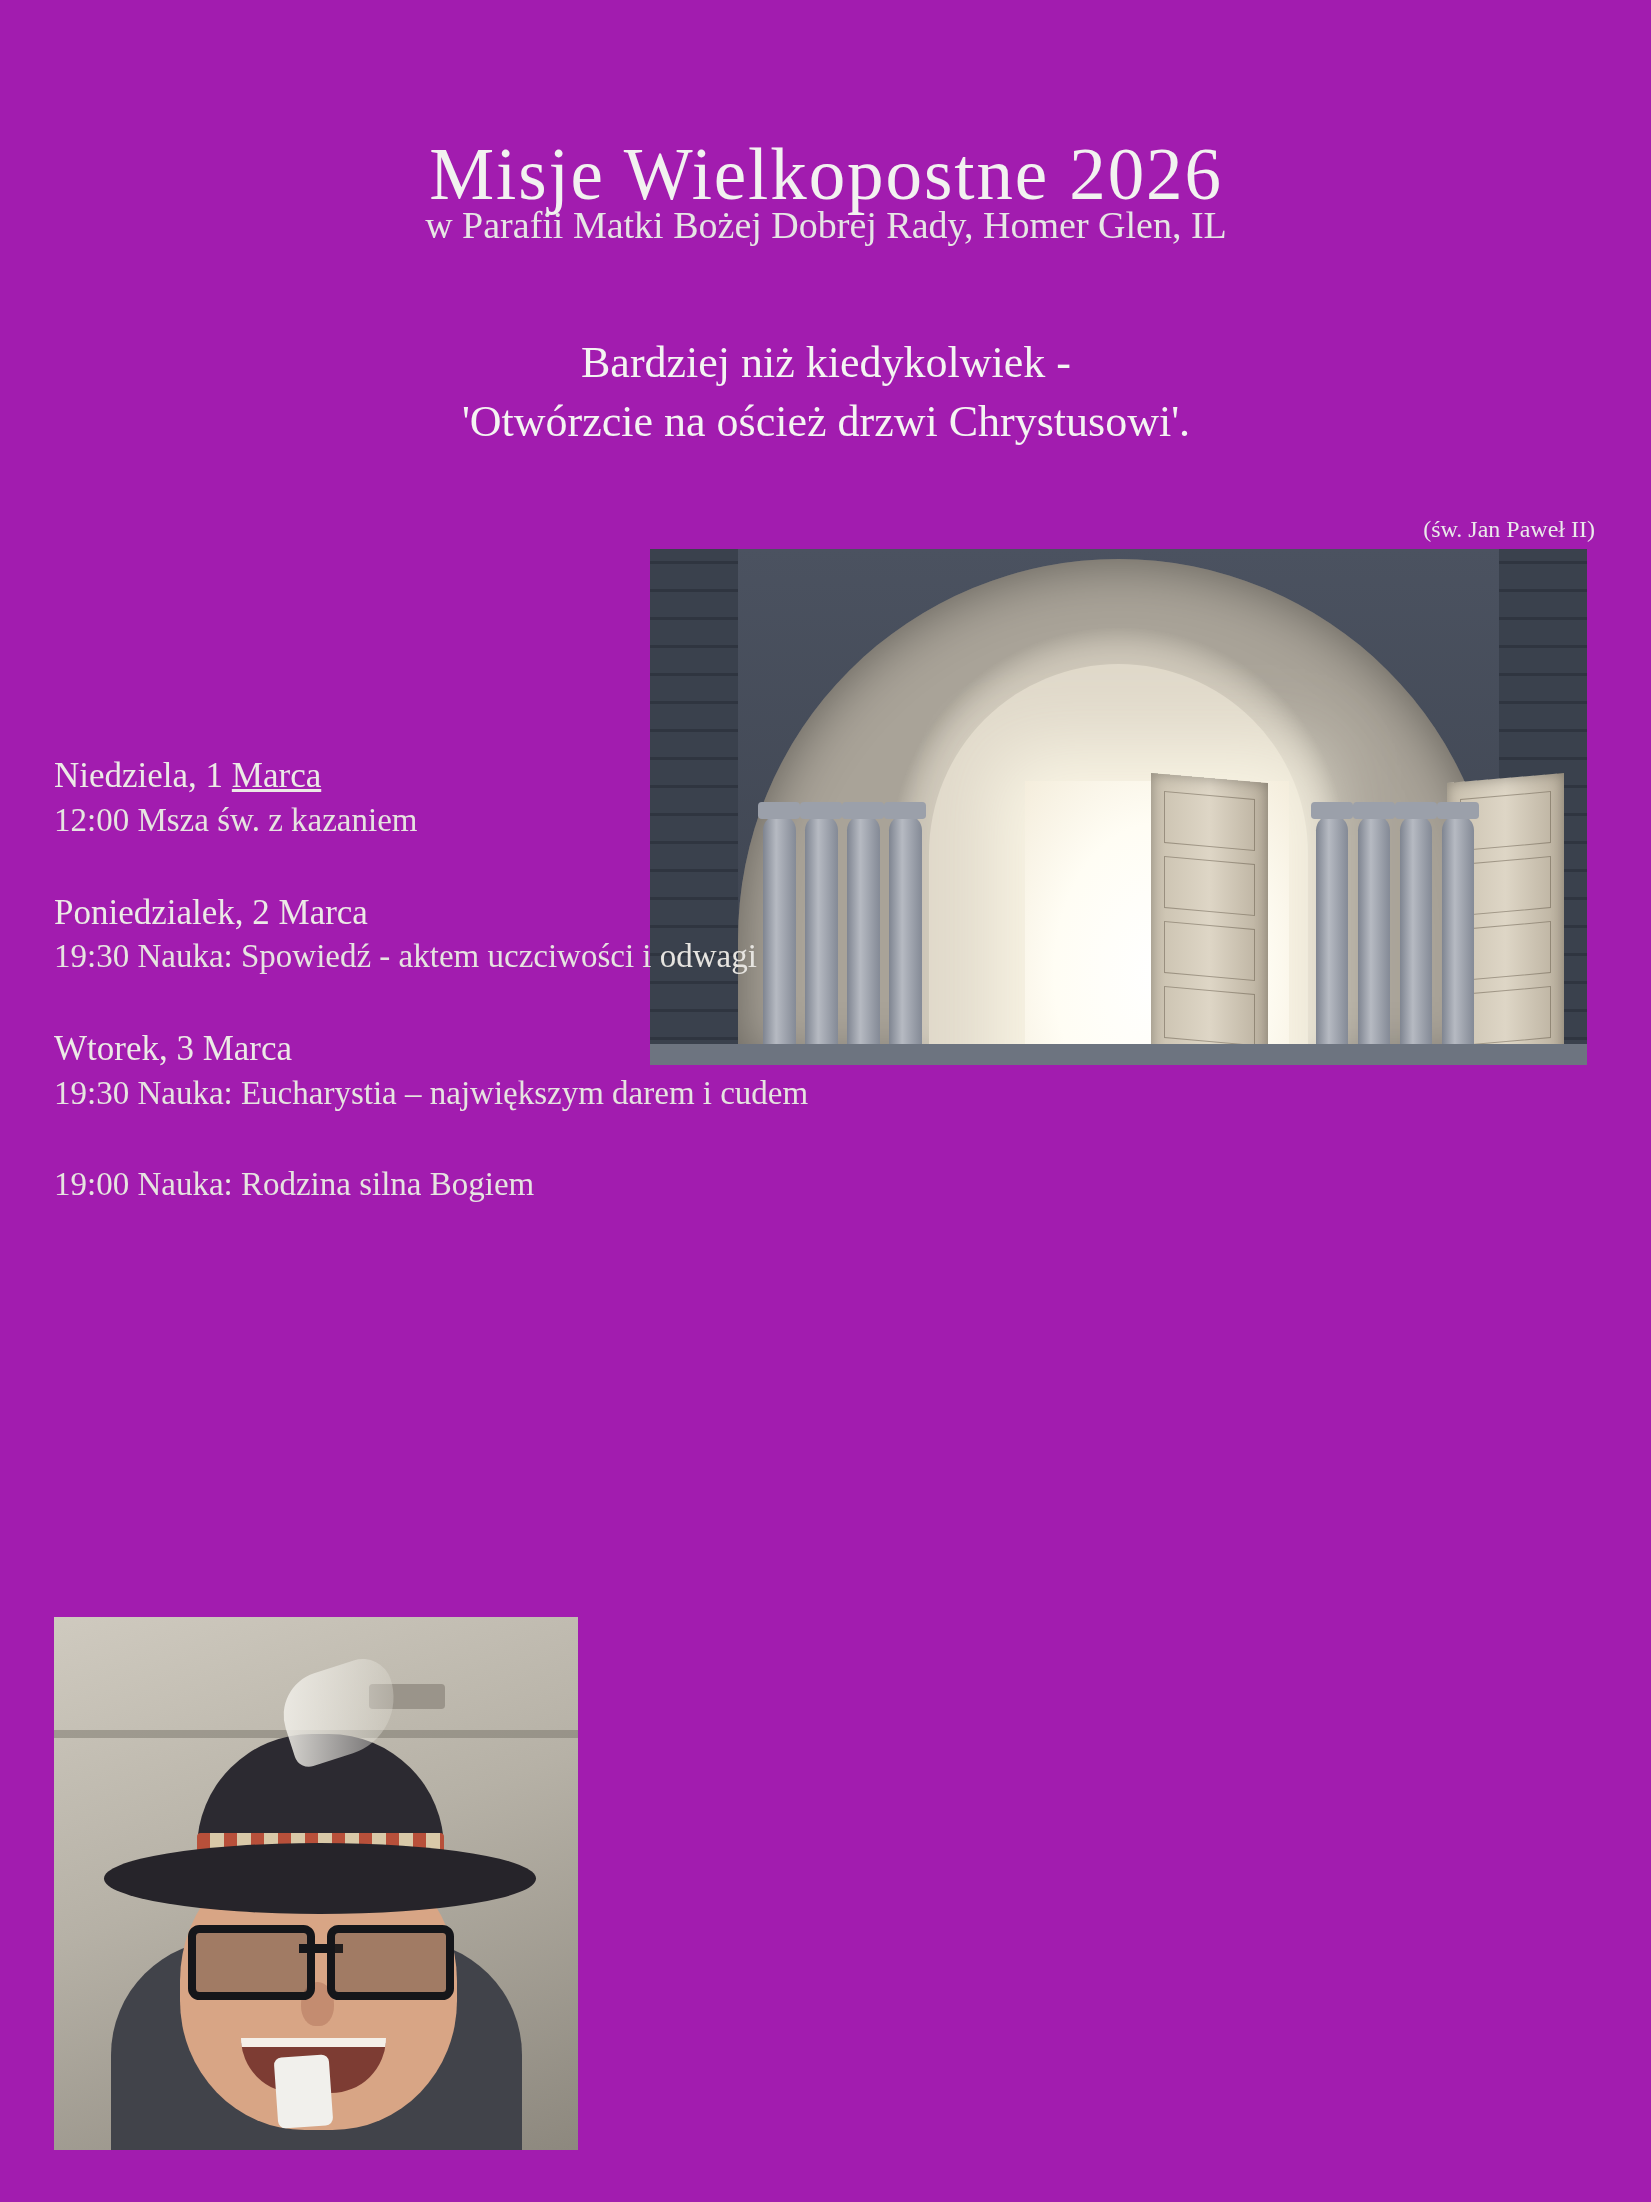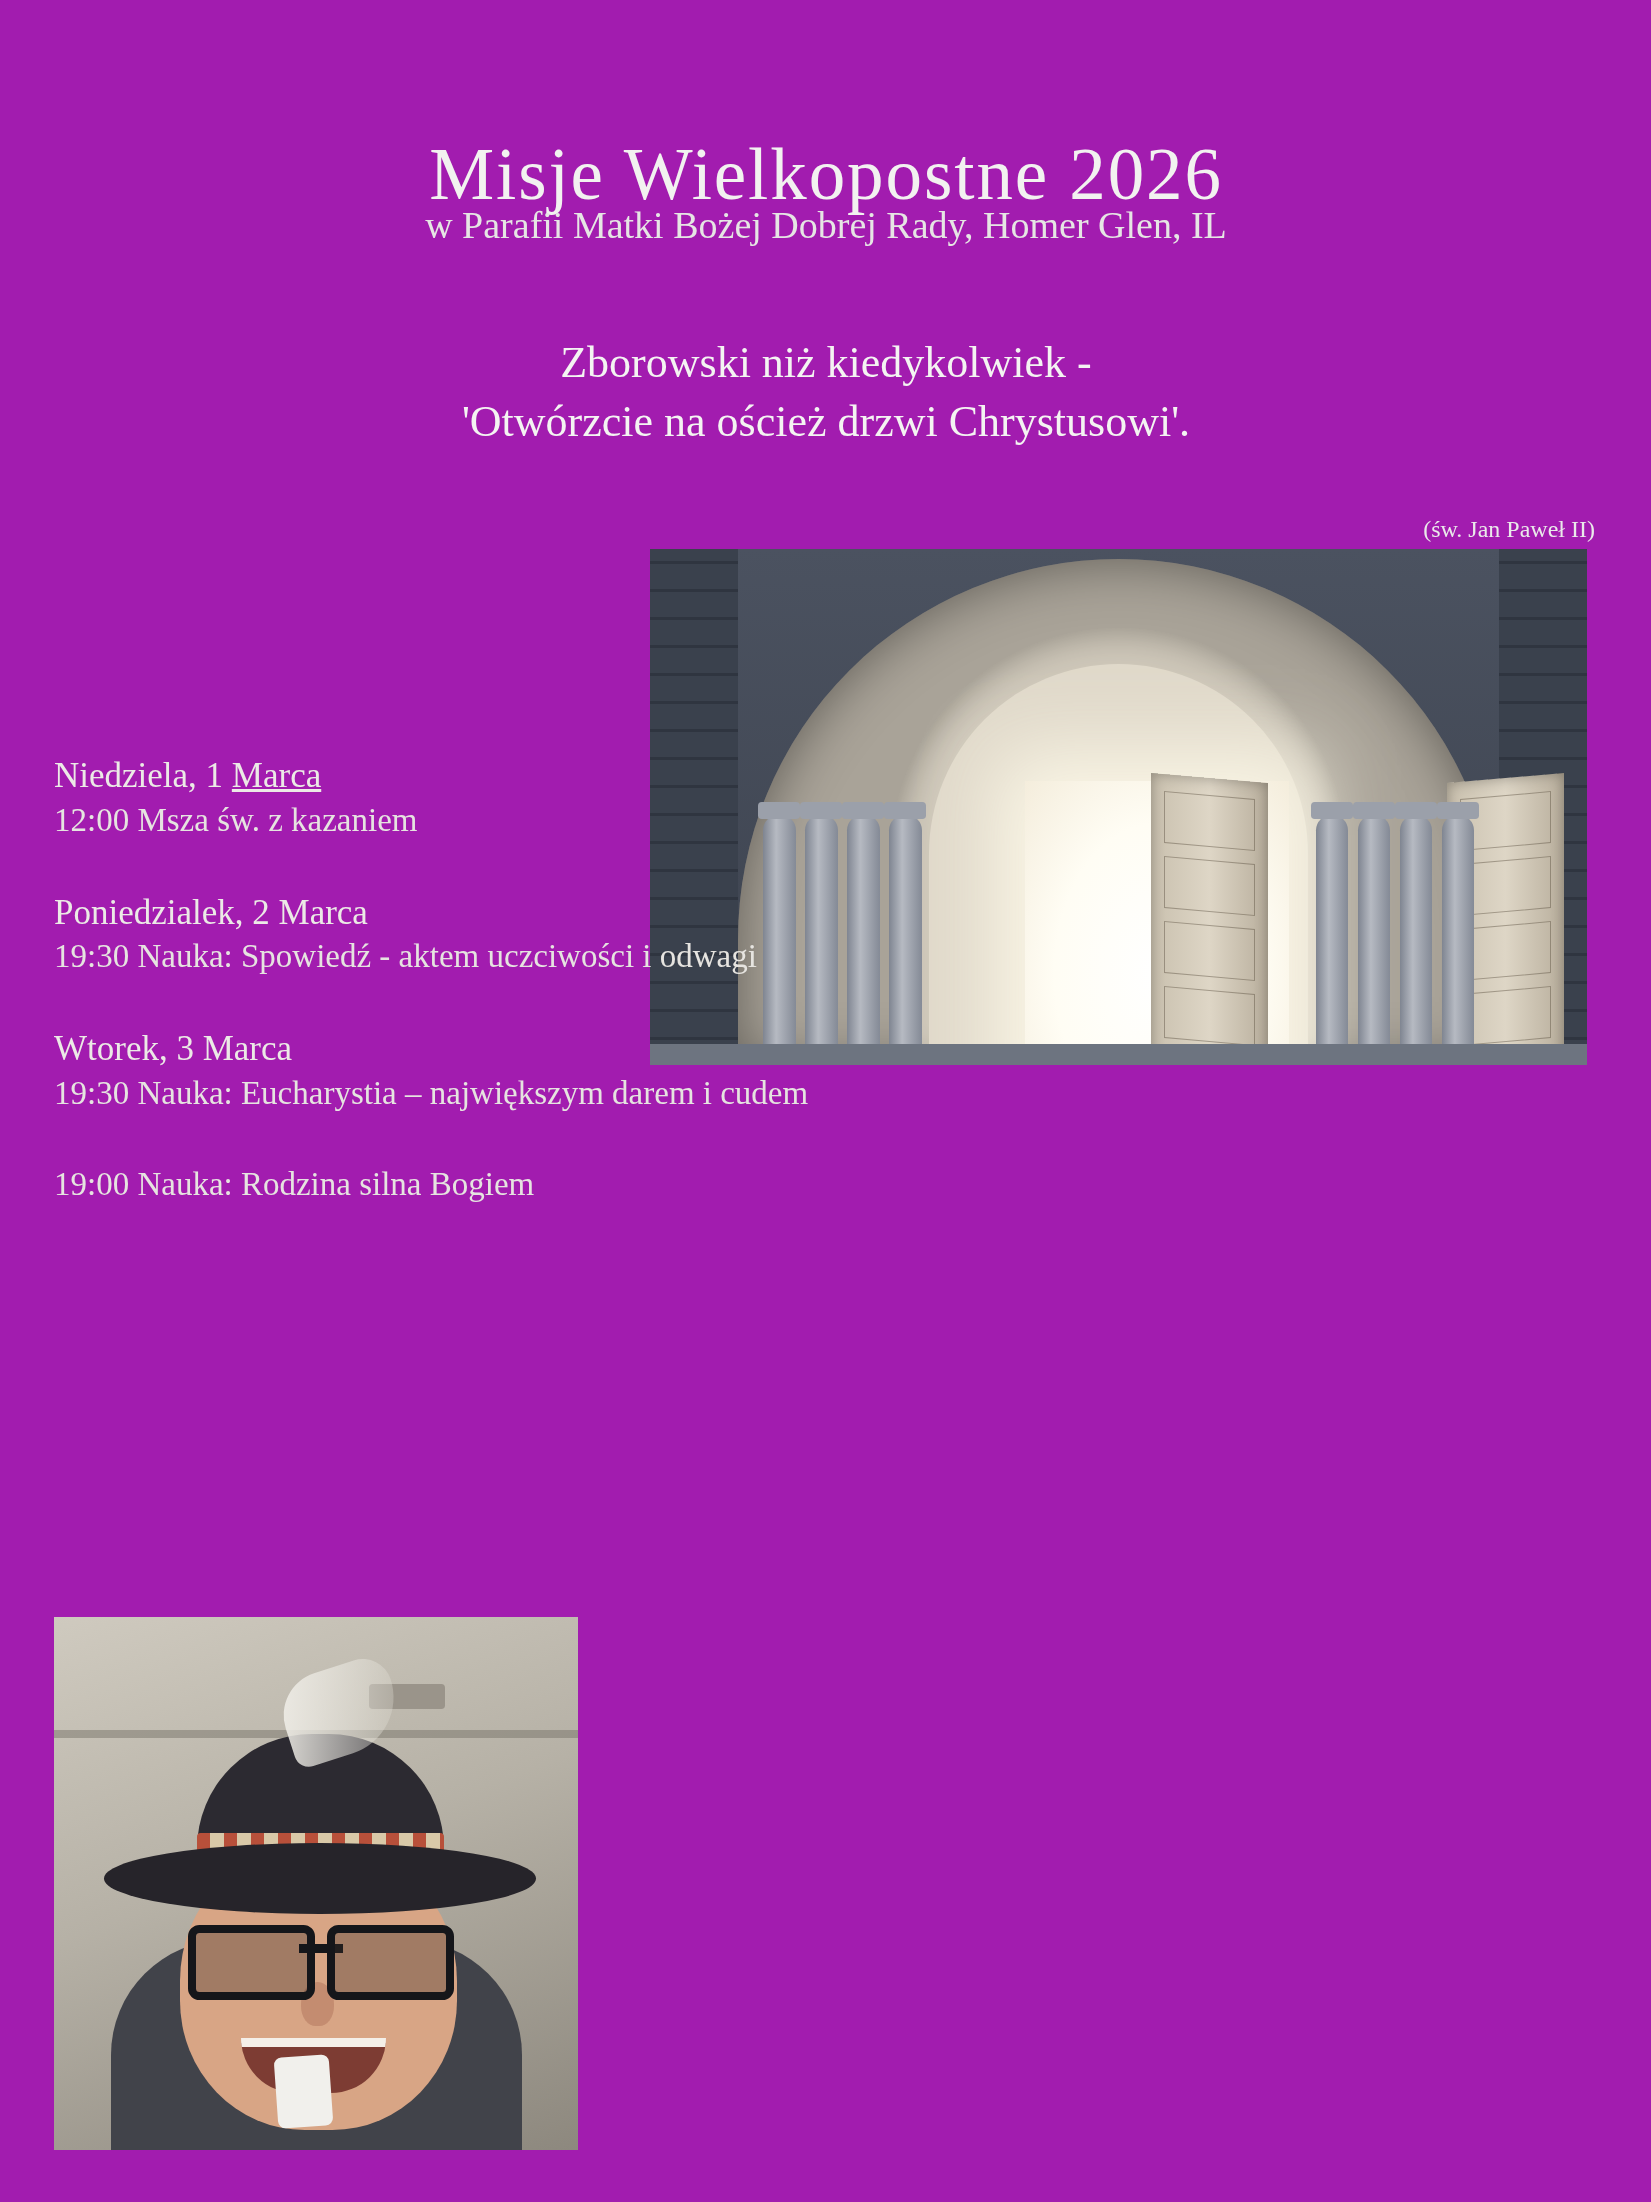--- a/index.html
+++ b/index.html
@@ -280,21 +280,21 @@
 </style>
 </head>
 <body>
 
 <div class="poster">
 
   <h1 class="title">Misje Wielkopostne 2026</h1>
   <div class="subtitle">w Parafii Matki Bożej Dobrej Rady, Homer Glen, IL</div>
 
   <div class="quote">
-    <span>Zborowski niż kiedykolwiek -</span>
+    <span>Bardziej niż kiedykolwiek -</span>
     <span class="line2">'Otwórzcie na oścież drzwi Chrystusowi'.</span>
   </div>
   <div class="quote-author">(św. Jan Paweł II)</div>
 
   <div class="door-img">
     <div class="door-wall"></div>
     <div class="door-brick-l"></div>
     <div class="door-brick-r"></div>
     <div class="arch">
       <div class="arch-inner">

